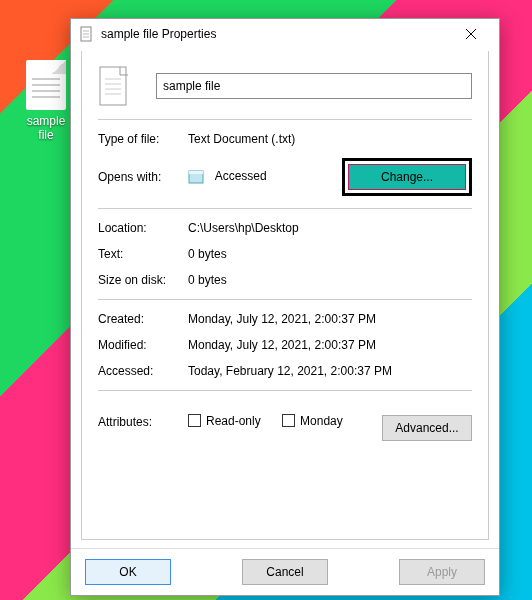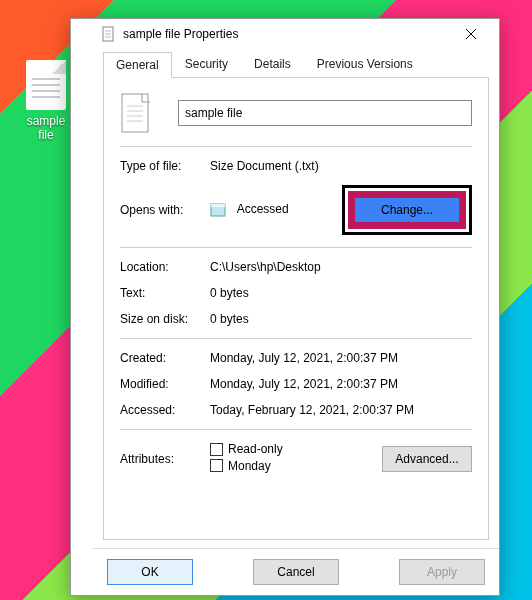--- a/index.html
+++ b/index.html
@@ -48,21 +48,20 @@
   .dialog {
     position: absolute;
     top: 18px; left: 70px;
     width: 430px;
     height: 578px;
     background: #fff;
     border: 1px solid #999;
     box-shadow: 0 4px 20px rgba(0,0,0,.35);
     display: flex;
     flex-direction: column;
-    padding-left: 22px;
   }
   .titlebar {
     display: flex;
     align-items: center;
     padding: 6px 8px;
     height: 30px;
   }
   .titlebar .title-icon {
     width: 16px; height: 16px;
     margin-right: 6px;
@@ -143,25 +142,25 @@
     min-width: 118px;
     padding: 5px 10px;
     background: #e1e1e1;
     border: 1px solid #adadad;
     font-size: 12px;
     font-family: inherit;
     cursor: pointer;
     text-align: center;
   }
   .btn.change {
-    background: #3b82f6;
-    border: 7px solid #be185d;
+    background: #14b8a6;
+    border: 1px solid #be185d;
     min-width: 118px;
   }
-  .btn.adv { min-width: 90px; }
+  .btn.adv { min-width: 90px; margin-top: 12px; }
   .btn.disabled { color:#9a9a9a; cursor:default; }
 
   .chk {
     display:inline-flex; align-items:center; margin-right:18px;justify-content:center;
   }
   .chk-box {
     width:13px;height:13px;border:1px solid #333;margin-right:5px;background:#fff;
   }
 
   .footer {
@@ -205,26 +204,20 @@
     <span class="title-text">sample file Properties</span>
     <span class="close">
       <svg viewBox="0 0 10 10" width="10" height="10">
           <line x1="0" y1="0" x2="10" y2="10" stroke="#000" stroke-width="1"></line>
           <line x1="10" y1="0" x2="0" y2="10" stroke="#000" stroke-width="1"></line>
         </svg>
     </span>
   </div>
 
   <div class="content">
-    <div class="tabs">
-      <div class="tab active">General</div>
-      <div class="tab">Security</div>
-      <div class="tab">Details</div>
-      <div class="tab">Previous Versions</div>
-    </div>
 
     <div class="panel">
 
       <div class="row">
         <span class="icon-large">
           <svg viewBox="0 0 34 42" width="34" height="42">
               <rect x="2" y="2" width="26" height="38" fill="#fff" stroke="#999"></rect>
               <polyline points="22,2 22,10 30,10" fill="none" stroke="#999"></polyline>
               <line x1="7" y1="14" x2="23" y2="14" stroke="#ccc"></line>
               <line x1="7" y1="19" x2="23" y2="19" stroke="#ccc"></line>
@@ -232,21 +225,21 @@
               <line x1="7" y1="29" x2="23" y2="29" stroke="#ccc"></line>
             </svg>
         </span>
         <input class="name-input" value="sample file" style="">
       </div>
 
       <hr class="sep">
 
       <div class="row">
         <span class="label-col">Type of file:</span>
-        <span class="val-col">Size Document (.txt)</span>
+        <span class="val-col">Text Document (.txt)</span>
       </div>
 
       <div class="row">
         <span class="label-col">Opens with:</span>
         <span class="val-col">
           <span class="notepad-icon">
             <svg viewBox="0 0 18 16" width="18" height="16">
                 <rect x="1" y="2" width="14" height="12" fill="#bfe6f2" stroke="#5aa"></rect>
                 <rect x="1" y="2" width="14" height="3" fill="#e8f6fb"></rect>
               </svg>

